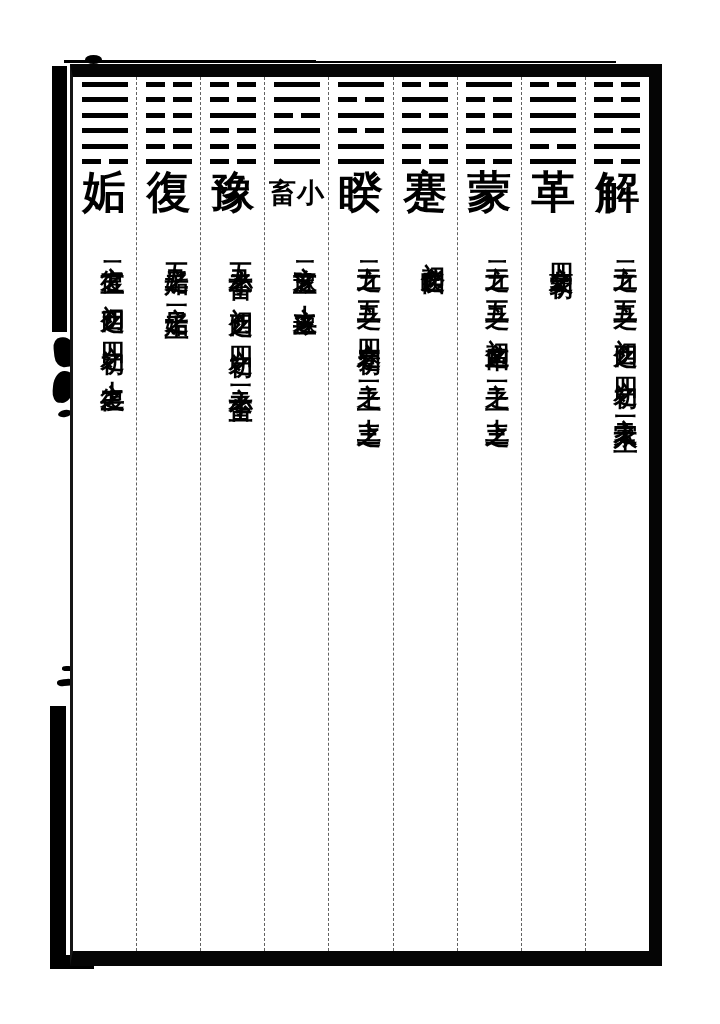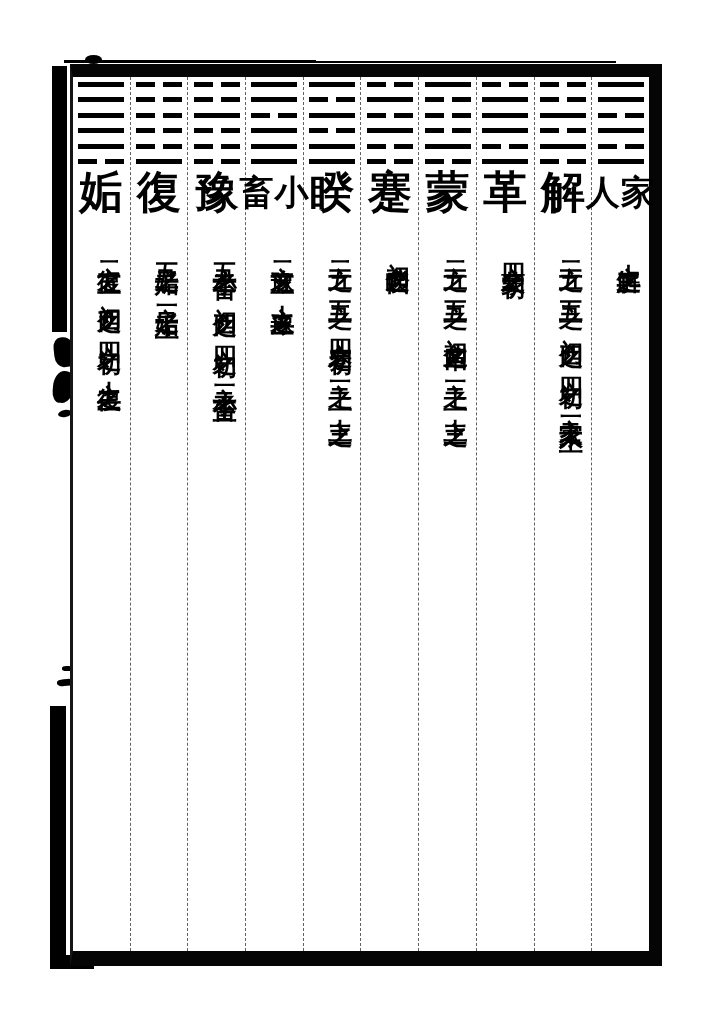--- a/index.html
+++ b/index.html
@@ -23,21 +23,21 @@
   .hexfig { width:46px; height:82px; margin-top:5px;
             display:flex; flex-direction:column; justify-content:space-between; }
   .hexline { width:100%; height:5px; }
   .hexline.solid { background:#000; }
   .hexline.broken { background:none; display:flex; justify-content:space-between; }
   .hexline.broken .seg { width:19px; height:5px; background:#000; display:block; }
 
   
   .hexname { height:56px; display:flex; align-items:center; justify-content:center;
              font-size:44px; font-weight:700; line-height:1; white-space:nowrap; }
-  .hexname.small { font-size:34px; letter-spacing:1px; }
+  .hexname.small { font-size:27px; letter-spacing:1px; }
 
   
   .annot {
     margin-top:24px;
     writing-mode:vertical-rl; text-orientation:upright;
     font-size:24px; font-weight:700; line-height:1;
     letter-spacing:3.5px;
     transform:translateX(8px);
     min-height:0;
   }
@@ -66,38 +66,20 @@
 <div class="ink smudge1"></div>
 <div class="ink smudge2"></div>
 <div class="ink smudge3"></div>
 <div class="ink midmark1"></div>
 <div class="ink midmark2"></div>
 <div class="ink bar-bottom"></div>
 <div class="ink bar-foot"></div>
 
 <div class="frame">
 
-  <div class="col">
-    <div class="hexfig">
-        <div class="hexline solid"></div>
-        <div class="hexline solid"></div>
-        <div class="hexline broken">
-          <span class="seg"></span>
-          <span class="seg"></span>
-        </div>
-        <div class="hexline solid"></div>
-        <div class="hexline broken">
-          <span class="seg"></span>
-          <span class="seg"></span>
-        </div>
-        <div class="hexline solid"></div>
-      </div>
-    <div class="hexname small">人家</div>
-    <div class="annot">上之解三</div>
-  </div>
 
   <div class="col">
     <div class="hexfig">
         <div class="hexline broken">
           <span class="seg"></span>
           <span class="seg"></span>
         </div>
         <div class="hexline broken">
           <span class="seg"></span>
           <span class="seg"></span>

